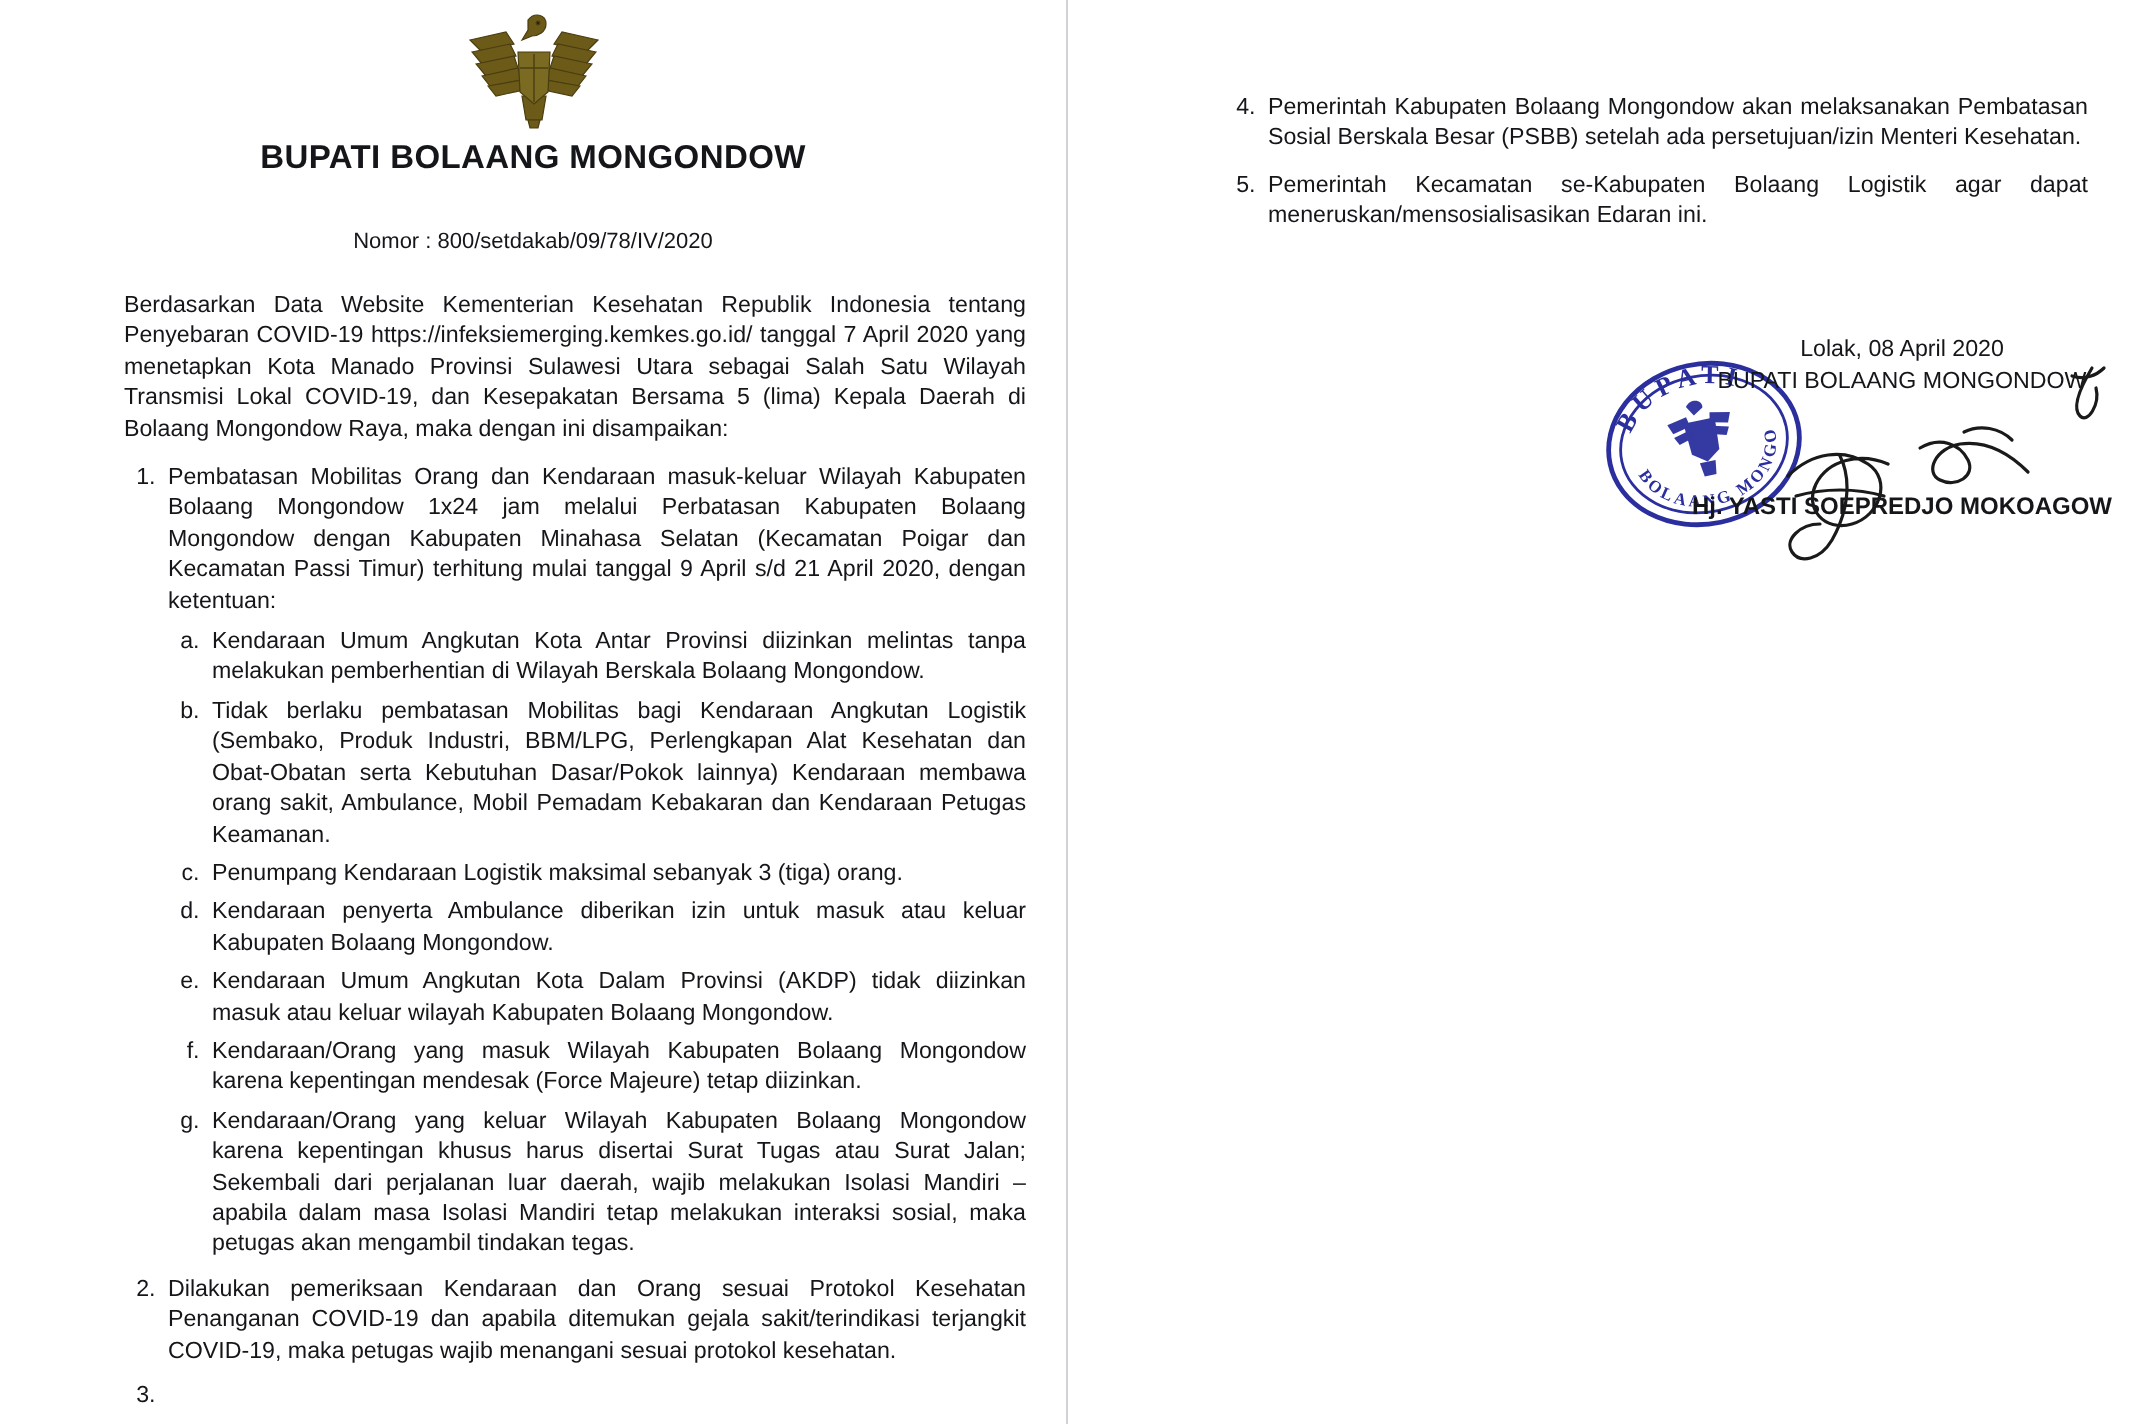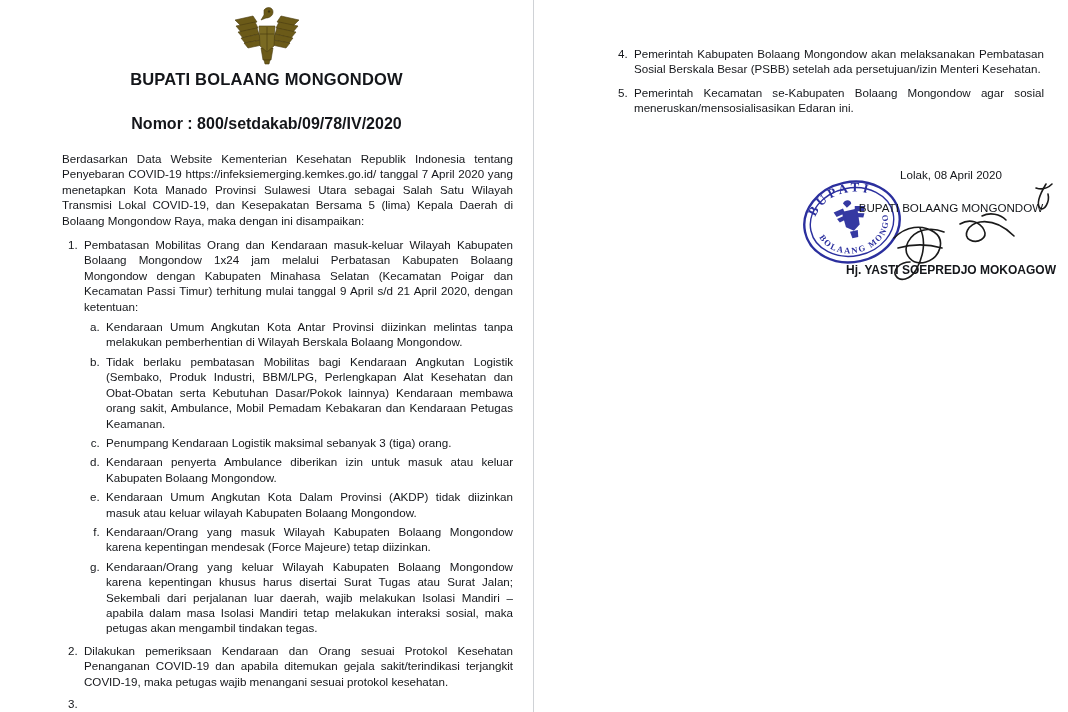--- a/index.html
+++ b/index.html
@@ -58,22 +58,22 @@
     text-align: center;
     margin-top: 26px;
   }
   .letter-kind {
     font-weight: bold;
     font-size: 13.5px;
     text-decoration: underline;
     letter-spacing: 0.6px;
   }
   .letter-number {
-    font-weight: bold;
-    font-size: 16px;
+    font-weight: normal;
+    font-size: 11px;
     margin-top: 19px;
   }
 
   .body-wrap {
     margin: 18px 20px 0 62px;
     font-size: 11.6px;
     line-height: 1.33;
     text-align: justify;
   }
 
@@ -130,21 +130,21 @@
 
   .sign-block {
     position: absolute;
     left: 300px;
     top: 168px;
     width: 234px;
     text-align: center;
     font-size: 11.6px;
   }
   .sign-place {
-    margin-bottom: 20px;
+    margin-bottom: 3px;
   }
   .sign-office {
     font-weight: normal;
   }
   .sign-name {
     margin-top: 49px;
     font-weight: bold;
     font-size: 12px;
     white-space: nowrap;
   }
@@ -242,21 +242,21 @@
   </div>
 
   <div class="col-right">
 
     <div class="right-list-wrap">
       <ol class="level1-right" start="4">
         <li>
           <span class="spread">Pemerintah Kabupaten Bolaang Mongondow akan melaksanakan Pembatasan Sosial Berskala Besar (PSBB) setelah ada persetujuan/izin Menteri Kesehatan.</span>
         </li>
         <li>
-          <span class="spread">Pemerintah Kecamatan se-Kabupaten Bolaang Mongondow agar sosial meneruskan/mensosialisasikan Edaran ini.</span>
+          <span class="spread">Pemerintah Kecamatan se-Kabupaten Bolaang Logistik agar dapat meneruskan/mensosialisasikan Edaran ini.</span>
         </li>
       </ol>
     </div>
 
     <div class="stamp">
       <svg viewBox="0 0 108 92" width="108" height="92" xmlns="http://www.w3.org/2000/svg">
         <g transform="rotate(-12 54 46)">
           <ellipse cx="54" cy="46" rx="48" ry="40" fill="none" stroke="#2b2f9e" stroke-width="2.4"></ellipse>
           <ellipse cx="54" cy="46" rx="42" ry="34" fill="none" stroke="#2b2f9e" stroke-width="1.4"></ellipse>
           <path id="arcTop" d="M 16 46 A 38 30 0 0 1 92 46" fill="none"></path>

